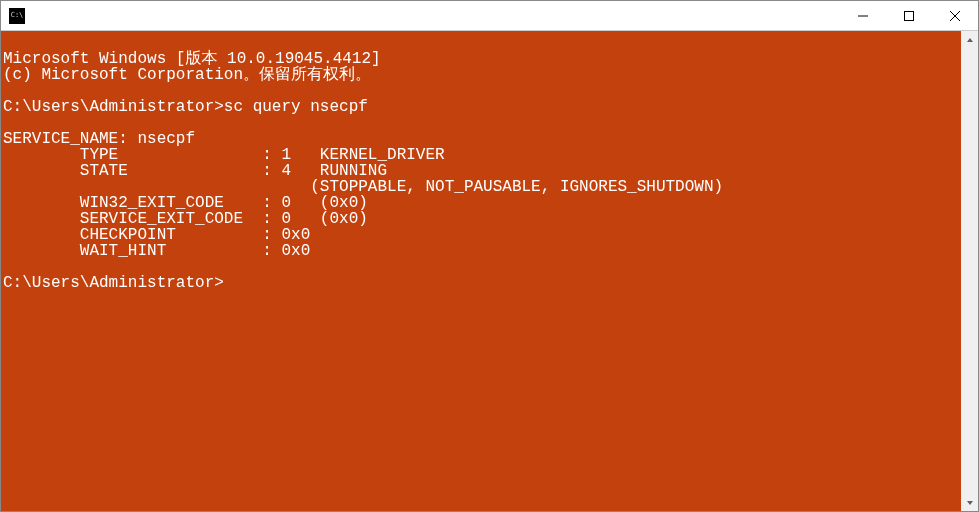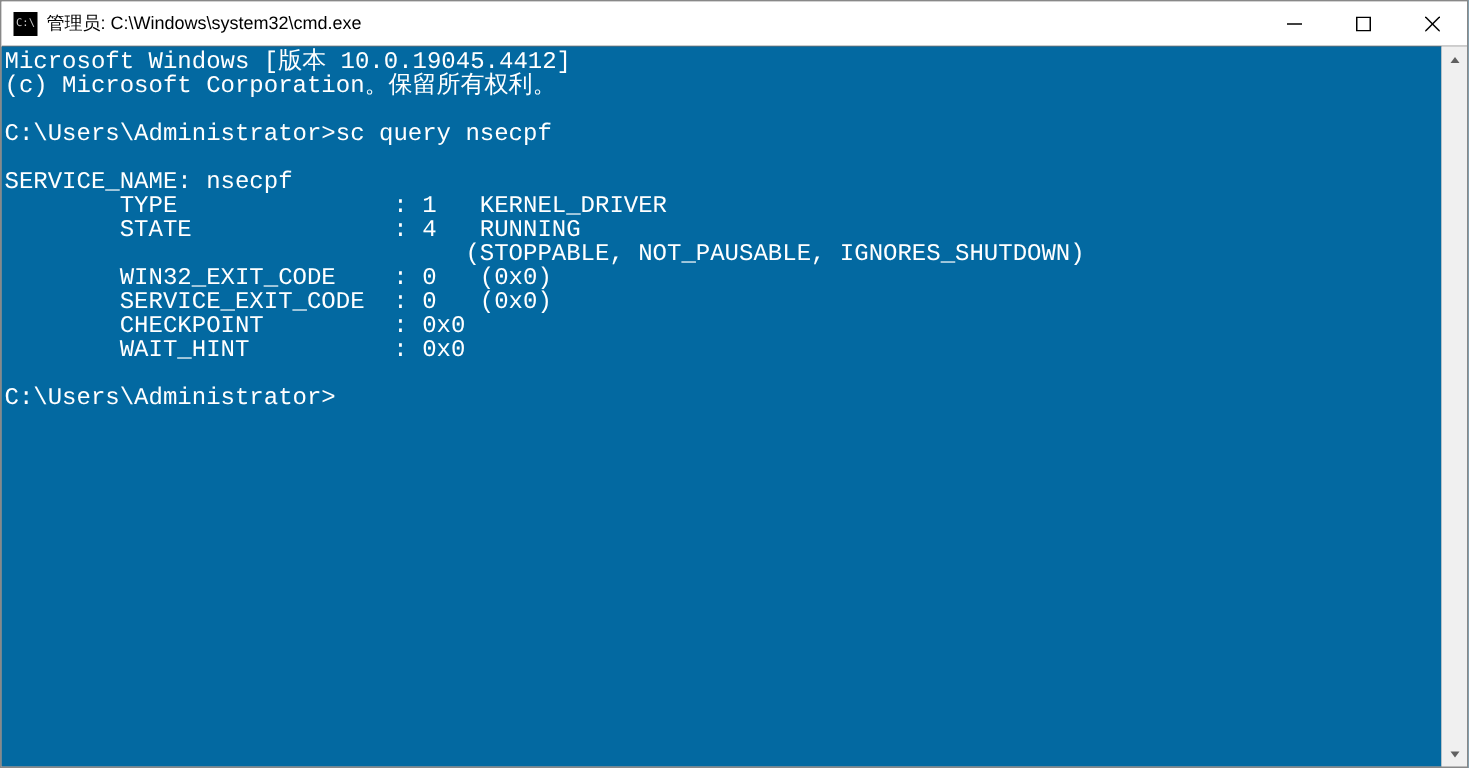--- a/index.html
+++ b/index.html
@@ -55,27 +55,27 @@
     .win-btn svg { width: 10px; height: 10px; }
     .terminal-wrap {
       position: relative;
       width: 100%;
       height: calc(100% - 30px);
       background: #000;
     }
     .terminal {
       position: absolute;
       top: 0; left: 0; right: 17px; bottom: 0;
-      background: #0369a1;
+      background: #c2410c;
       color: #ffffff;
       font-family: "NSimSun", "SimSun", Consolas, "Courier New", monospace;
       font-size: 16px;
       line-height: 16px;
       white-space: pre;
-      padding: 2px 0 0 2px;
+      padding: 20px 0 0 2px;
       overflow: hidden;
     }
     .scrollbar {
       position: absolute;
       top: 0; right: 0; bottom: 0;
       width: 17px;
       background: #f0f0f0;
       display: flex;
       flex-direction: column;
     }
@@ -88,21 +88,20 @@
     }
     .scroll-btn svg { width: 8px; height: 8px; }
     .scroll-track { flex: 1; background: #f0f0f0; }
     .line { height: 16px; }
   </style>
 </head>
 <body>
 
 <div class="titlebar">
   <span class="titlebar-icon"></span>
-  <span class="titlebar-title">管理员: C:\Windows\system32\cmd.exe</span>
   <span class="titlebar-spacer"></span>
   <div class="win-controls">
     <div class="win-btn">
       <svg viewBox="0 0 10 10">
           <line x1="0" y1="5" x2="10" y2="5" stroke="#000" stroke-width="1"></line>
         </svg>
     </div>
     <div class="win-btn">
       <svg viewBox="0 0 10 10">
           <rect x="0.5" y="0.5" width="9" height="9" fill="none" stroke="#000" stroke-width="1"></rect>

